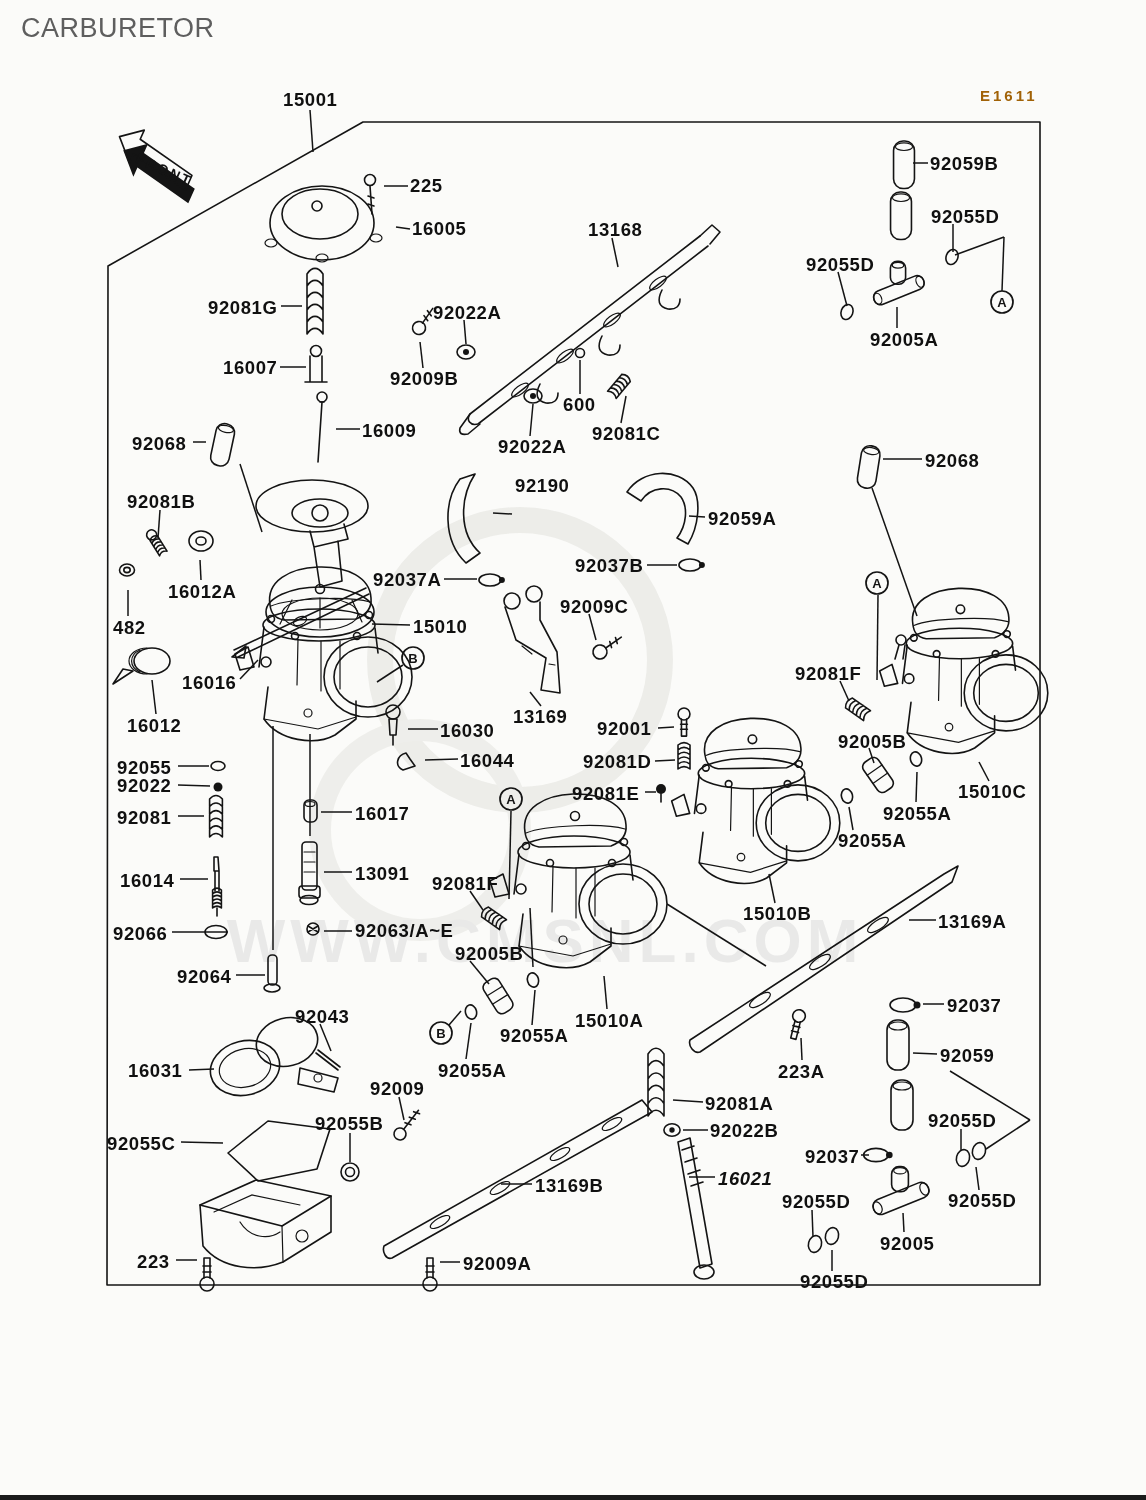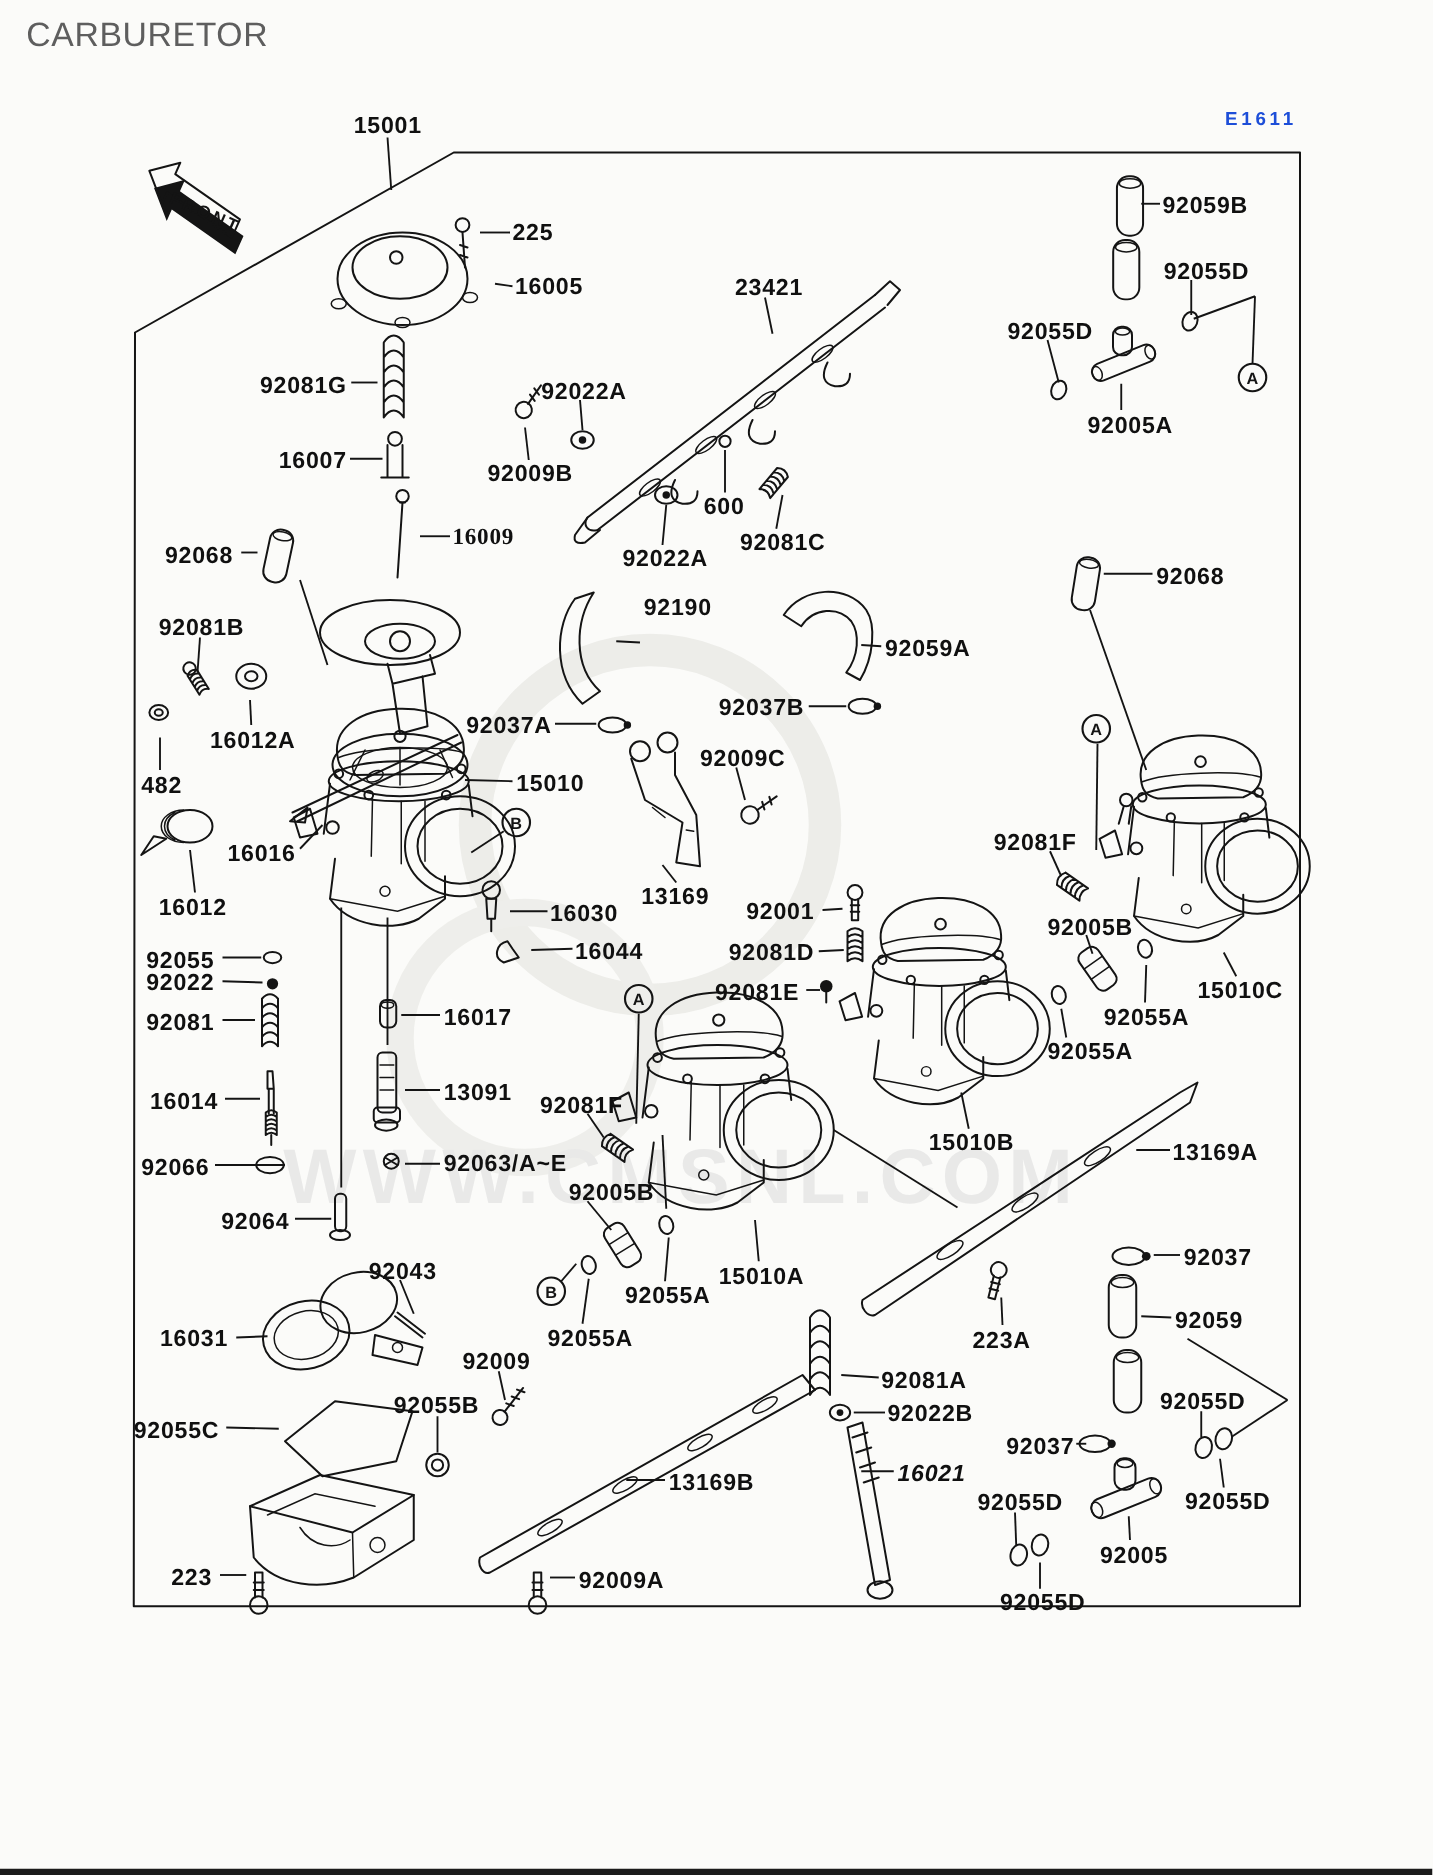--- a/index.html
+++ b/index.html
@@ -6,21 +6,21 @@
   body{width:1146px;height:1500px;position:relative;background:#fbfbf9;
        font-family:"Liberation Sans",sans-serif;overflow:hidden;}
   #page{position:absolute;inset:0;}
   #draw-svg{position:absolute;left:0;top:0;width:1146px;height:1500px;}
   #labels-layer{position:absolute;left:0;top:0;width:1146px;height:1500px;pointer-events:none;}
   .plabel{position:absolute;font:600 18.5px/1.05 "Liberation Sans",sans-serif;
           letter-spacing:.6px;color:#101010;white-space:nowrap;pointer-events:auto;}
   #page-title{position:absolute;left:21px;top:14px;font:500 27px/1.1 "Liberation Sans",sans-serif;
           color:#5e5e5e;letter-spacing:.5px;}
   #diagram-code{position:absolute;left:980px;top:88px;font:700 15px/1 "Liberation Sans",sans-serif;
-          color:#1d4ed8;letter-spacing:3px;}
+          color:#a16207;letter-spacing:3px;}
   #footer-text{position:absolute;left:0;right:0;top:1448px;text-align:center;
           font:400 31px/1.2 "Liberation Sans",sans-serif;color:#c41212;letter-spacing:-.3px;}
   #bottom-strip{position:absolute;left:0;bottom:0;width:100%;height:5px;background:#1b1b1b;}
   svg *{vector-effect:non-scaling-stroke;}
   .ink{stroke:#141414;stroke-width:1.6;fill:none;stroke-linecap:round;stroke-linejoin:round;}
   .inkthin{stroke:#141414;stroke-width:1.2;fill:none;stroke-linecap:round;}
   .fillink{fill:#141414;stroke:none;}
 </style>
 </head>
 <body>
@@ -447,32 +447,32 @@
           <circle cx="441" cy="1033" r="11" fill="none" stroke="#141414" stroke-width="1.7"></circle>
           <text x="441" y="1038" text-anchor="middle" font-family="Liberation Sans, sans-serif" font-size="13" font-weight="bold" fill="#141414">B</text>
         </g>
       </g>
   </svg>
 
   <div id="labels-layer">
       <div class="plabel" style="left: 283px; top: 90px;">15001</div>
       <div class="plabel" style="left: 410px; top: 176px;">225</div>
       <div class="plabel" style="left: 412px; top: 219px;">16005</div>
-      <div class="plabel" style="left: 588px; top: 220px;">23421</div>
+      <div class="plabel" style="left: 588px; top: 220px;">13168</div>
       <div class="plabel" style="left: 930px; top: 154px;">92059B</div>
       <div class="plabel" style="left: 931px; top: 207px;">92055D</div>
       <div class="plabel" style="left: 806px; top: 255px;">92055D</div>
       <div class="plabel" style="left: 870px; top: 330px;">92005A</div>
       <div class="plabel" style="left: 208px; top: 298px;">92081G</div>
       <div class="plabel" style="left: 433px; top: 303px;">92022A</div>
       <div class="plabel" style="left: 223px; top: 358px;">16007</div>
       <div class="plabel" style="left: 390px; top: 369px;">92009B</div>
       <div class="plabel" style="left: 563px; top: 395px;">600</div>
       <div class="plabel" style="left: 592px; top: 424px;">92081C</div>
-      <div class="plabel" style="left: 362px; top: 421px; font-family: Liberation Serif, serif;">16009</div>
+      <div class="plabel" style="left: 362px; top: 421px;">16009</div>
       <div class="plabel" style="left: 498px; top: 437px;">92022A</div>
       <div class="plabel" style="left: 132px; top: 434px;">92068</div>
       <div class="plabel" style="left: 925px; top: 451px;">92068</div>
       <div class="plabel" style="left: 127px; top: 492px;">92081B</div>
       <div class="plabel" style="left: 515px; top: 476px;">92190</div>
       <div class="plabel" style="left: 708px; top: 509px;">92059A</div>
       <div class="plabel" style="left: 575px; top: 556px;">92037B</div>
       <div class="plabel" style="left: 373px; top: 570px;">92037A</div>
       <div class="plabel" style="left: 168px; top: 582px;">16012A</div>
       <div class="plabel" style="left: 113px; top: 618px;">482</div>

